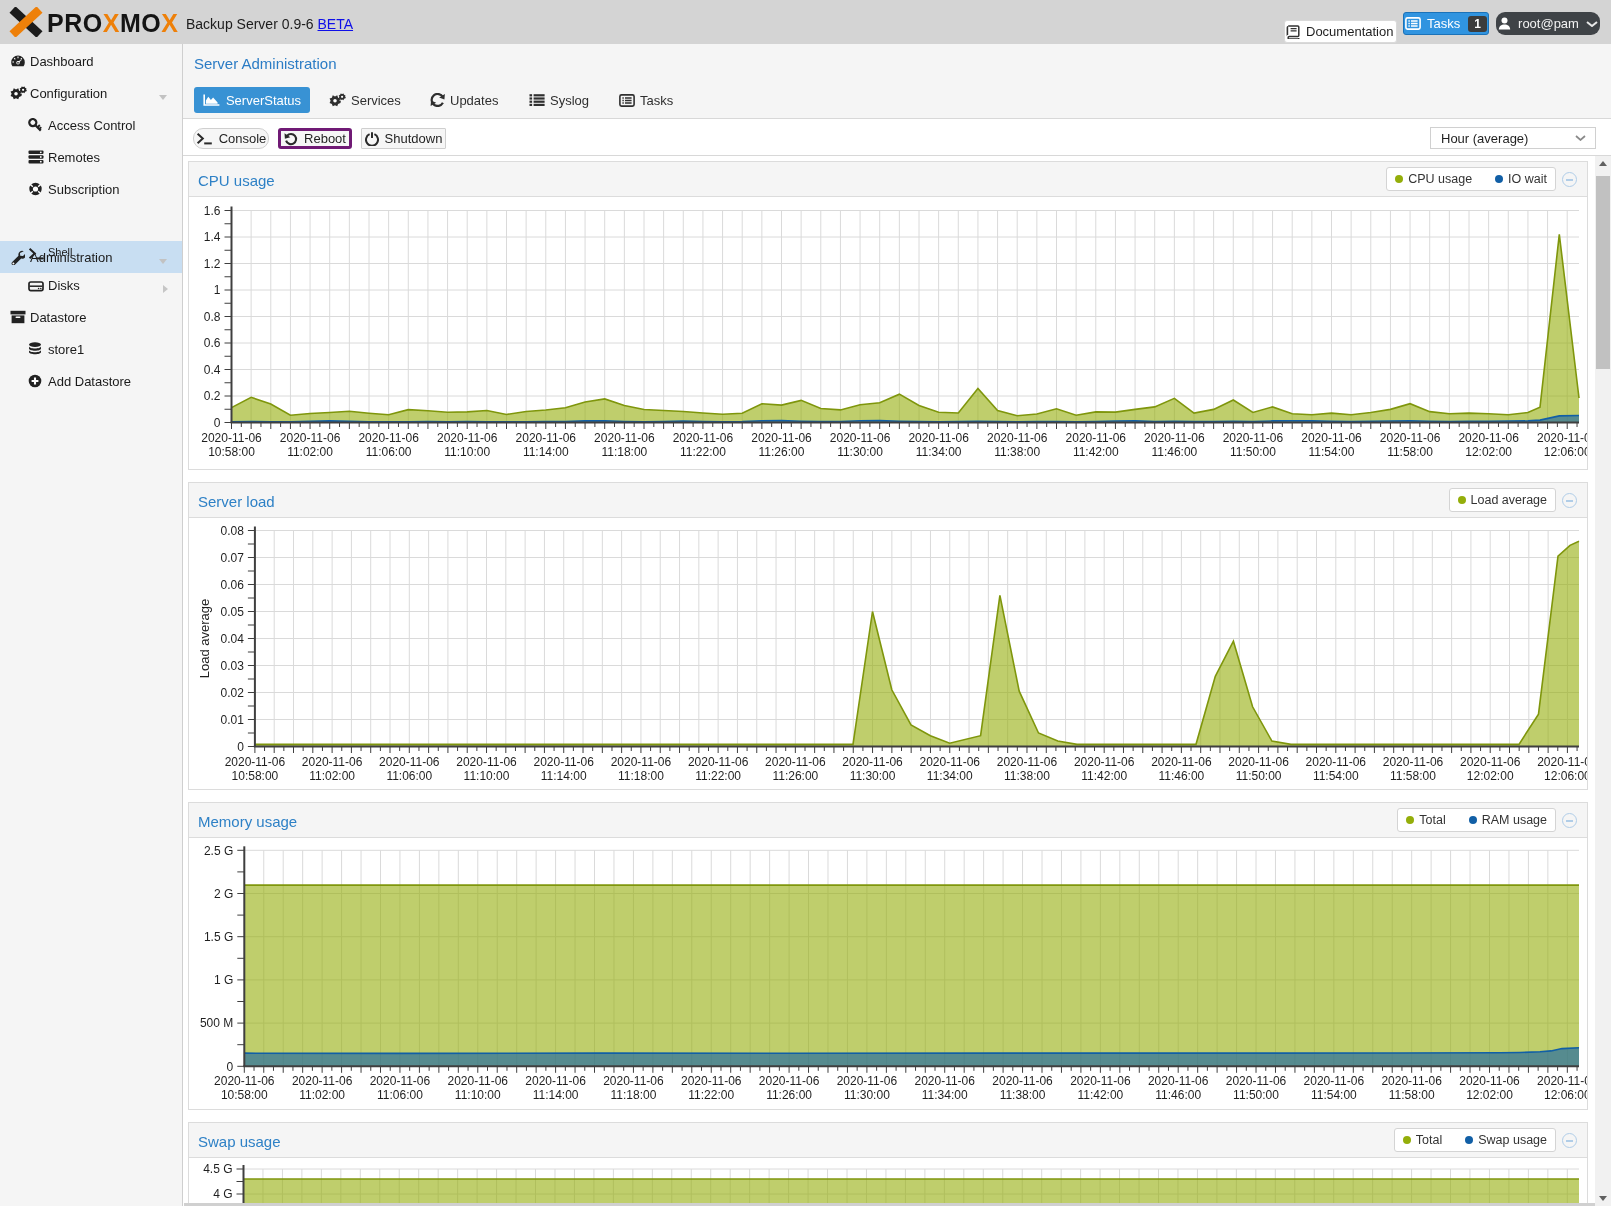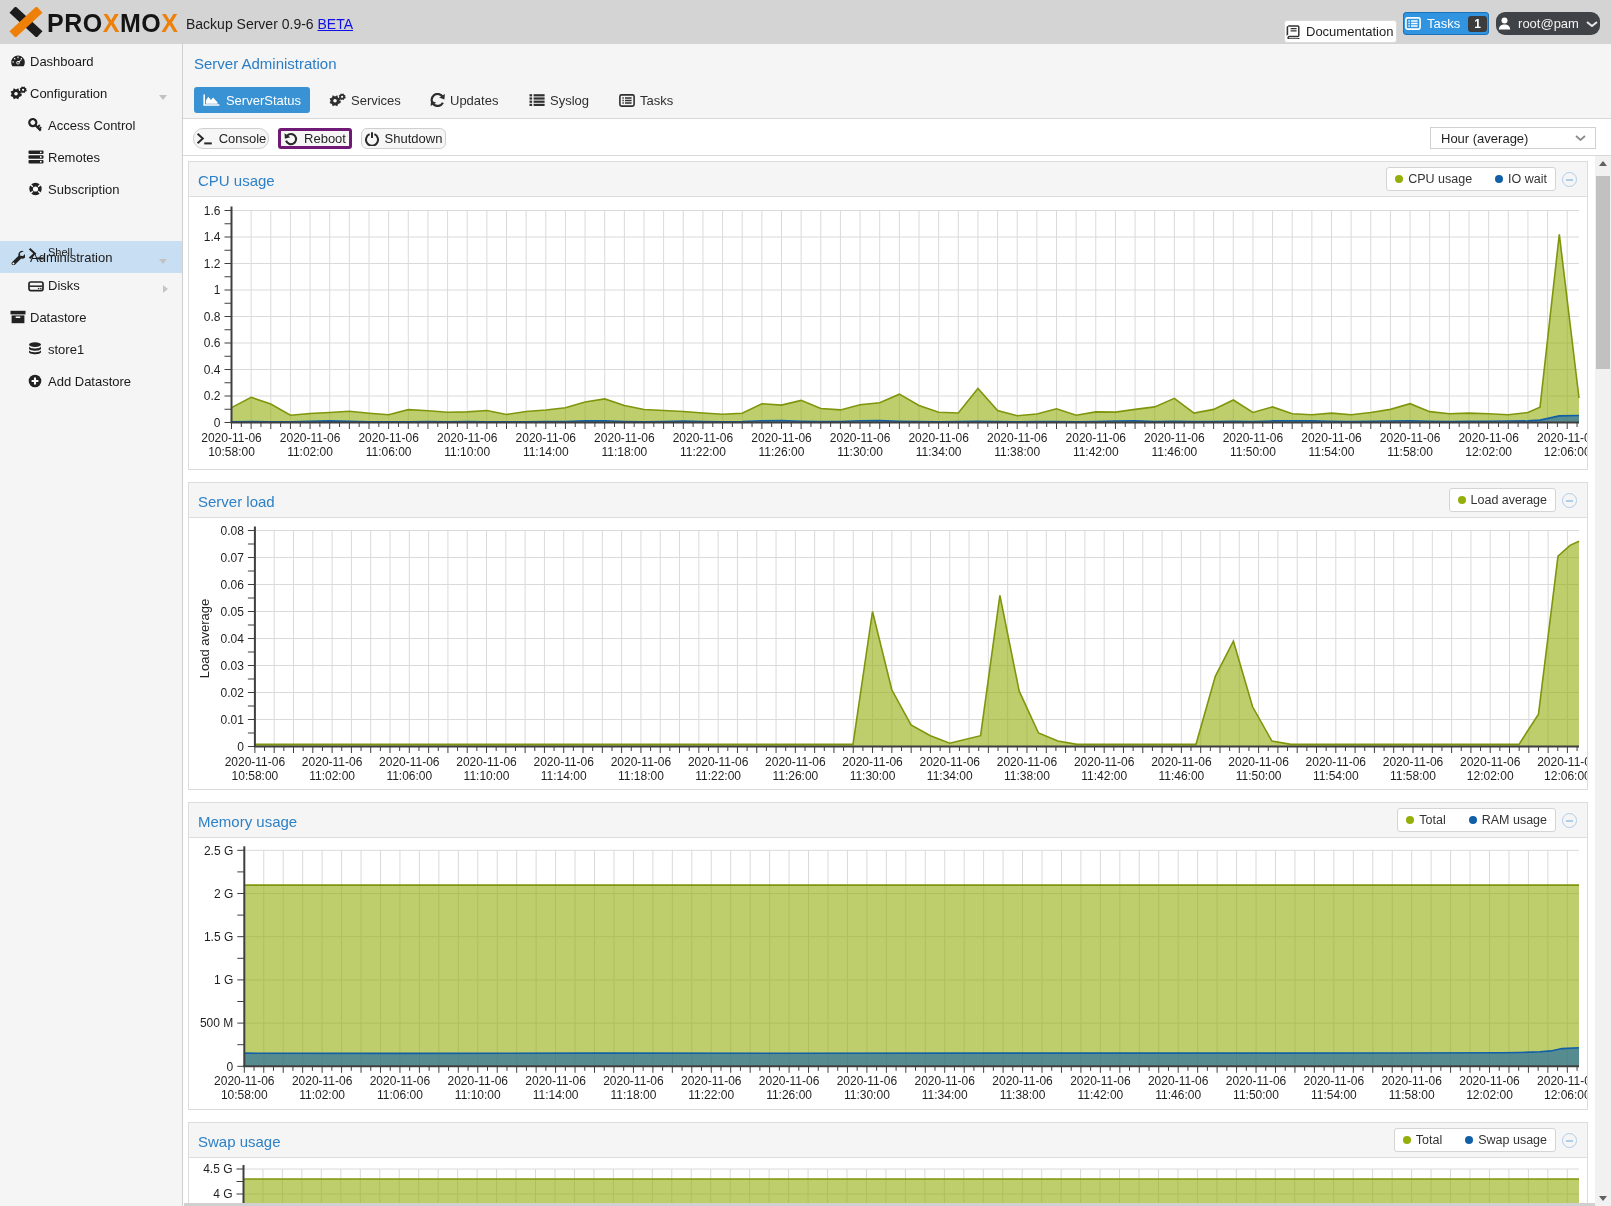--- a/index.html
+++ b/index.html
@@ -224,21 +224,21 @@
     </svg>
     <span>Console</span>
   </div>
 <div class="abs flex" style="left:278px;top:128px;width:74px;height:21px;background:#f6f6f6;border:3px solid #701a75;border-radius:3px;justify-content:center;gap:6px;font-size:13px;color:#1f1f1f">
     <svg width="14" height="14" viewBox="0 0 14 14" style="">
       <path d="M2.1 8.6 a5.1 5.1 0 1 0 1-4.8" stroke="#2a2a2a" stroke-width="2.1" fill="none"></path>
       <path d="M0.5 1.2 L0.9 6.8 L6.3 5.2z" fill="#2a2a2a"></path>
     </svg>
     <span>Reboot</span>
   </div>
-<div class="abs flex" style="left:361px;top:128px;width:85px;height:21px;background:#f6f6f6;border:1px solid #cfcfcf;border-radius:6px;justify-content:center;gap:6px;font-size:13px;color:#1f1f1f">
+<div class="abs flex" style="left:361px;top:128px;width:85px;height:21px;background:#f6f6f6;border:1px solid #cfcfcf;border-radius:1px;justify-content:center;gap:6px;font-size:13px;color:#1f1f1f">
     <svg width="14" height="14" viewBox="0 0 14 14" style="">
       <path d="M4.6 2.2 a6 6 0 1 0 4.8 0" stroke="#2a2a2a" stroke-width="2" fill="none"></path>
       <path d="M7 0.3 V6" stroke="#2a2a2a" stroke-width="2"></path>
     </svg>
     <span>Shutdown</span>
   </div>
 <div class="abs flex" style="left:1430px;top:127px;width:166px;height:22px;background:#fff;border:1px solid #d0d0d0;font-size:13px;color:#1f1f1f">
     <span style="padding-left:10px">Hour (average)</span>
     <span style="margin-left:auto;padding-right:9px;display:flex">
       <svg width="11" height="6" viewBox="0 0 11 6" style="">

